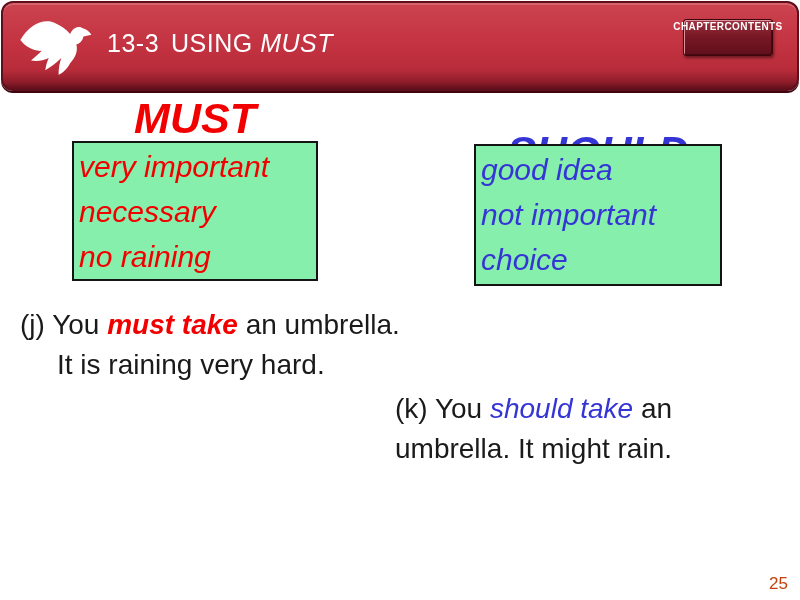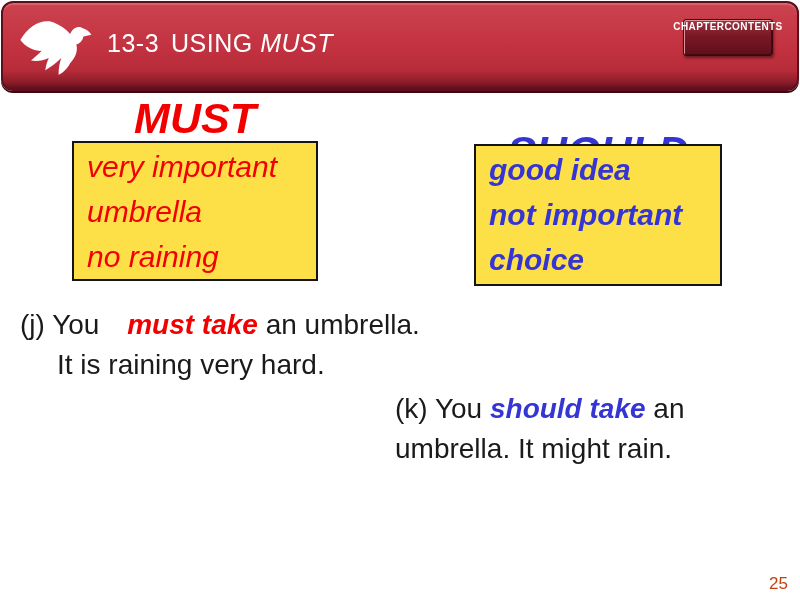--- a/index.html
+++ b/index.html
@@ -42,36 +42,36 @@
   .col-heading {
     position:absolute; top:94px; text-align:center;
     font-size:43px; font-weight:bold; font-style:italic; white-space:nowrap;
   }
   .col-heading.must   { left:72px;  width:246px; color:#F20000; }
   .col-heading.should { left:474px; width:248px; color:#3535D6;margin-top:33px; }
 
   
   .def-box {
     position:absolute; box-sizing:border-box;
-    border:2px solid #141414; background:#fde047;
-    padding:1px 0 0 13px;
+    border:2px solid #141414; background:#86efac;
+    padding:1px 0 0 5px;
   }
   .def-box.must   { left:72px;  top:141px; width:246px; height:140px; }
   .def-box.should { left:474px; top:144px; width:248px; height:142px; }
   .def-line { font-size:30px; font-style:italic; line-height:45px; white-space:nowrap; }
   .def-box.must   .def-line { color:#F20000; }
-  .def-box.should .def-line { color:#3535D6;font-weight:bold; }
+  .def-box.should .def-line { color:#3535D6; }
 
   
   .example { position:absolute; font-size:28px; color:#1a1a1a; line-height:40px; }
   .example-j { left:20px;  top:305px; }
   .example-k { left:395px; top:389px; }
   .example .indent { padding-left:37px; }
-  .kw-red  { color:#F20000; font-weight:bold; font-style:italic;margin-left:20px; }
-  .kw-blue { color:#3535D6; font-weight:bold; font-style:italic; }
+  .kw-red  { color:#F20000; font-weight:bold; font-style:italic; }
+  .kw-blue { color:#3535D6; font-weight:normal; font-style:italic; }
 
   
   .page-number {
     position:absolute; right:12px; bottom:6px;
     font-size:17px; color:#c2410c;
   }
 </style>
 </head>
 <body>
 
@@ -104,21 +104,21 @@
       <span>CHAPTER</span>
       <span>CONTENTS</span>
     </div>
   </div>
 
   <div class="col-heading must">MUST</div>
   <div class="col-heading should">SHOULD</div>
 
   <div class="def-box must">
     <div class="def-line">very important</div>
-    <div class="def-line">umbrella</div>
+    <div class="def-line">necessary</div>
     <div class="def-line">no raining</div>
   </div>
 
   <div class="def-box should">
     <div class="def-line">good idea</div>
     <div class="def-line">not important</div>
     <div class="def-line">choice</div>
   </div>
 
   <div class="example example-j">

